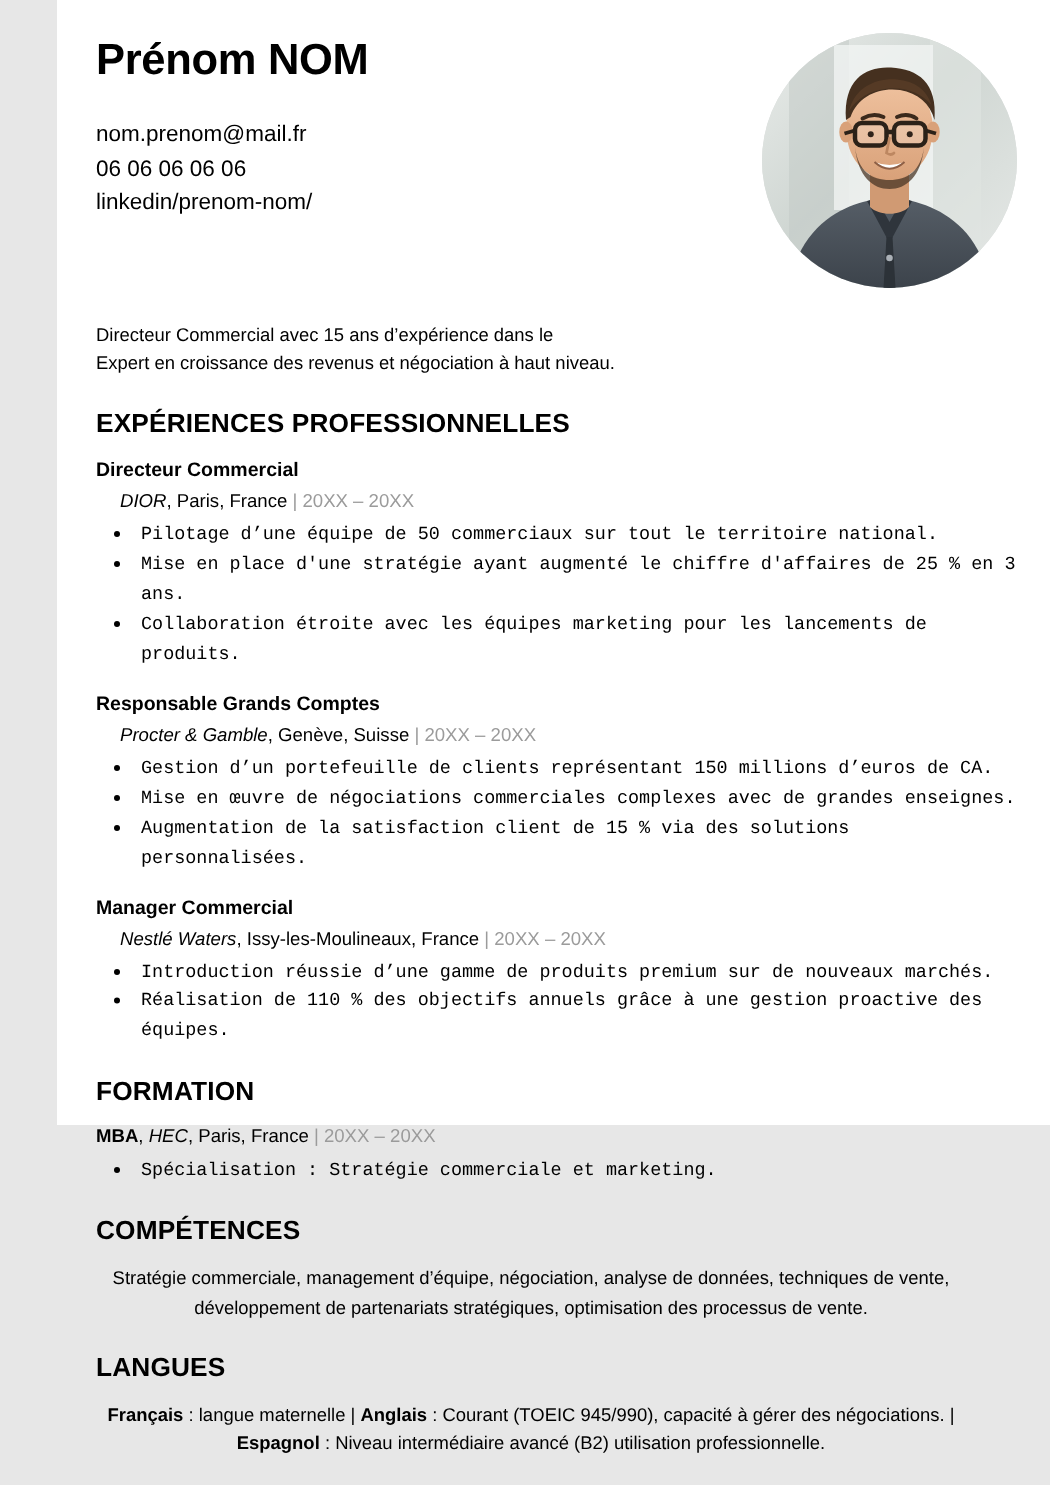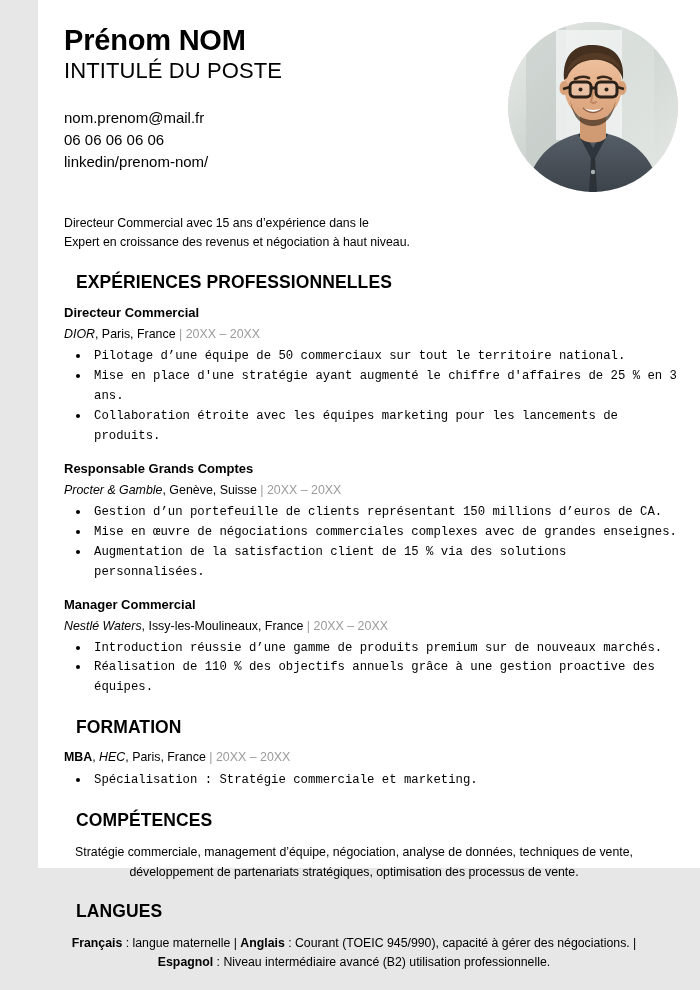--- a/index.html
+++ b/index.html
@@ -12,21 +12,21 @@
     background: #e7e7e7;
     font-family: "Liberation Sans", sans-serif;
     color: #000;
     overflow: hidden;
   }
   .page {
     position: absolute;
     left: 38px;
     top: 0;
     width: 662px;
-    height: 868px;
+    height: 750px;
     background: #ffffff;
     box-sizing: border-box;
   }
   .gutter {
     position: absolute;
     left: 0; top: 0;
     width: 38px; height: 990px;
     background: #e7e7e7;
   }
 
@@ -86,36 +86,36 @@
     font-size: 12.3px;
     line-height: 1.52;
     max-width: 430px;
   }
   .summary div { white-space: nowrap; }
 
   
   h2.section {
     font-size: 17.5px;
     font-weight: bold;
-    margin: 21px 0 12px 12px;
+    margin: 21px 0 12px 0;
     letter-spacing: 0.1px;
   }
   h2.section.tight { margin-top: 19px; }
 
   .entry { margin-bottom: 2px; }
   .entry-title {
     font-size: 13px;
     font-weight: bold;
     margin-bottom: 7px;
   }
   .entry-meta {
     font-size: 12.4px;
     margin-bottom: 6px;
   }
-  .entry-meta .org { font-style: italic; }
+  .entry-meta .org { font-style: italic; margin-left: 16px; }
   .entry-meta .sep { color: #9b9b9b; }
   .entry-meta .dates { color: #9b9b9b; }
 
   ul.bullets {
     list-style: none;
     margin: 0 0 14px 0;
     padding: 0;
   }
   ul.bullets li {
     position: relative;
@@ -154,21 +154,20 @@
 </head>
 <body>
 
 <div class="gutter"></div>
 
 <div class="page">
   <div class="inner">
 
     <div class="header">
       <h1 class="name">Prénom NOM</h1>
-      <div class="job-title">INTITULÉ DU POSTE</div>
 
       <div class="contact">
         <div>nom.prenom@mail.fr</div>
         <div>06 06 06 06 06</div>
         <div>linkedin/prenom-nom/</div>
       </div>
 
       <div class="photo-wrap">
         <div class="photo">
           <svg viewBox="0 0 170 170">

